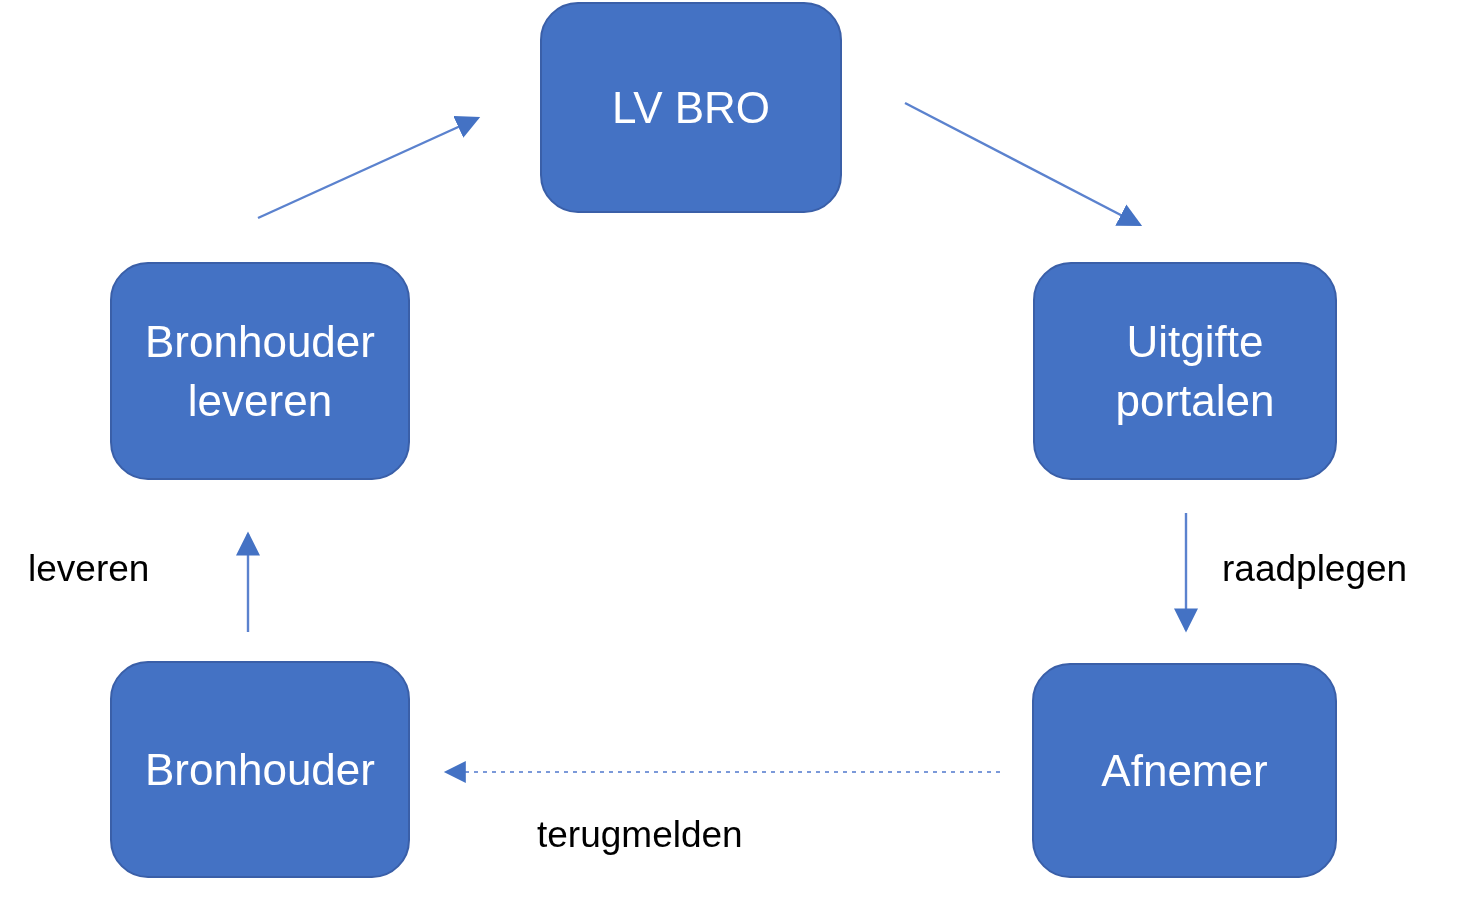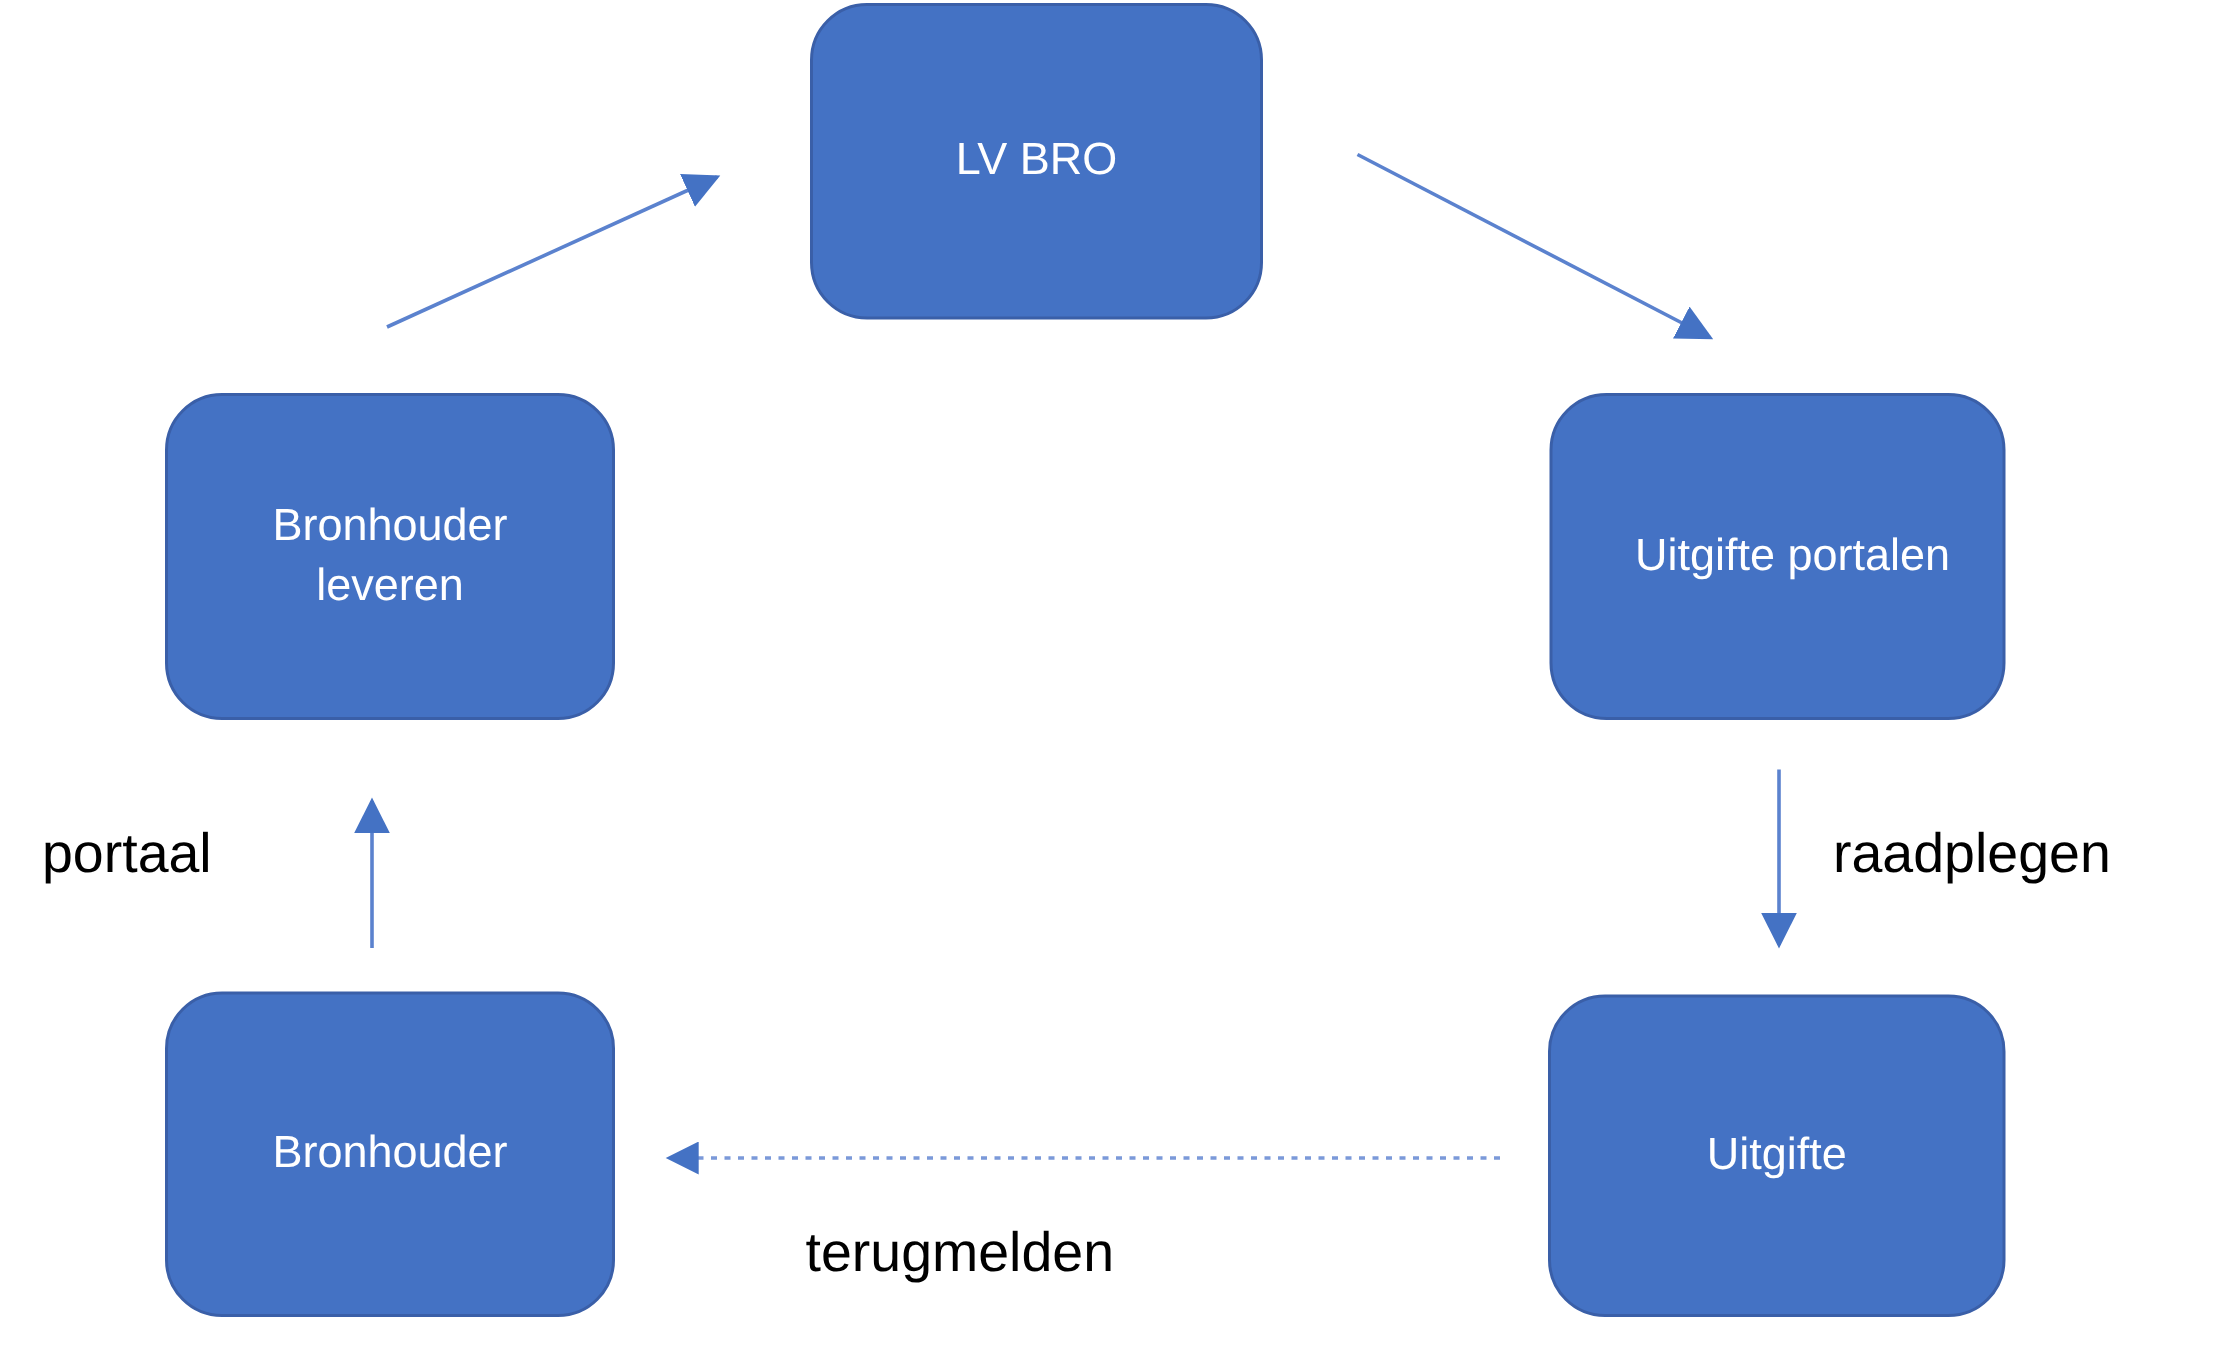--- a/index.html
+++ b/index.html
@@ -26,21 +26,21 @@
   .node {
     position: absolute;
     background: #4472C4;
     border: 2px solid #3A5FA8;
     border-radius: 38px;
     color: #ffffff;
     display: flex;
     align-items: center;
     justify-content: center;
     text-align: center;
-    font-size: 30px;
+    font-size: 44px;
     line-height: 1.35;
     box-sizing: border-box;
   }
   .node-label {
     display: block;
     padding: 0 18px;
   }
   .node-lv-bro            { left: 540px;  top: 2px;   width: 302px; height: 211px; }
   .node-bronhouder-portaal{ left: 110px;  top: 262px; width: 300px; height: 218px; }
   .node-uitgifte-portalen { left: 1033px; top: 262px; width: 304px; height: 218px; padding-left: 20px; }
@@ -94,22 +94,22 @@
 
   <div class="node node-uitgifte-portalen">
     <span class="node-label">Uitgifte portalen</span>
   </div>
 
   <div class="node node-bronhouder">
     <span class="node-label">Bronhouder</span>
   </div>
 
   <div class="node node-afnemer">
-    <span class="node-label">Uitgifte</span>
+    <span class="node-label">Afnemer</span>
   </div>
 
-  <div class="edge-label label-leveren">portaal</div>
+  <div class="edge-label label-leveren">leveren</div>
 
   <div class="edge-label label-raadplegen">raadplegen</div>
 
   <div class="edge-label label-terugmelden">terugmelden</div>
 
 </div>
 
 </body></html>

